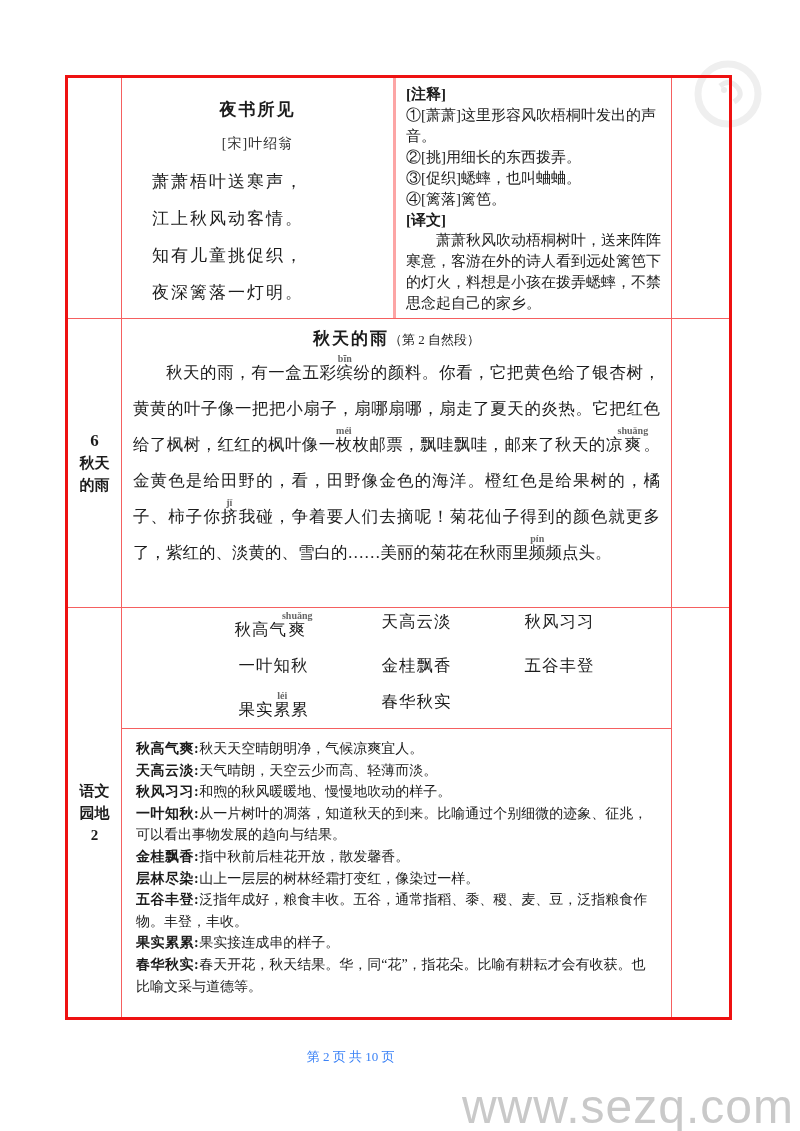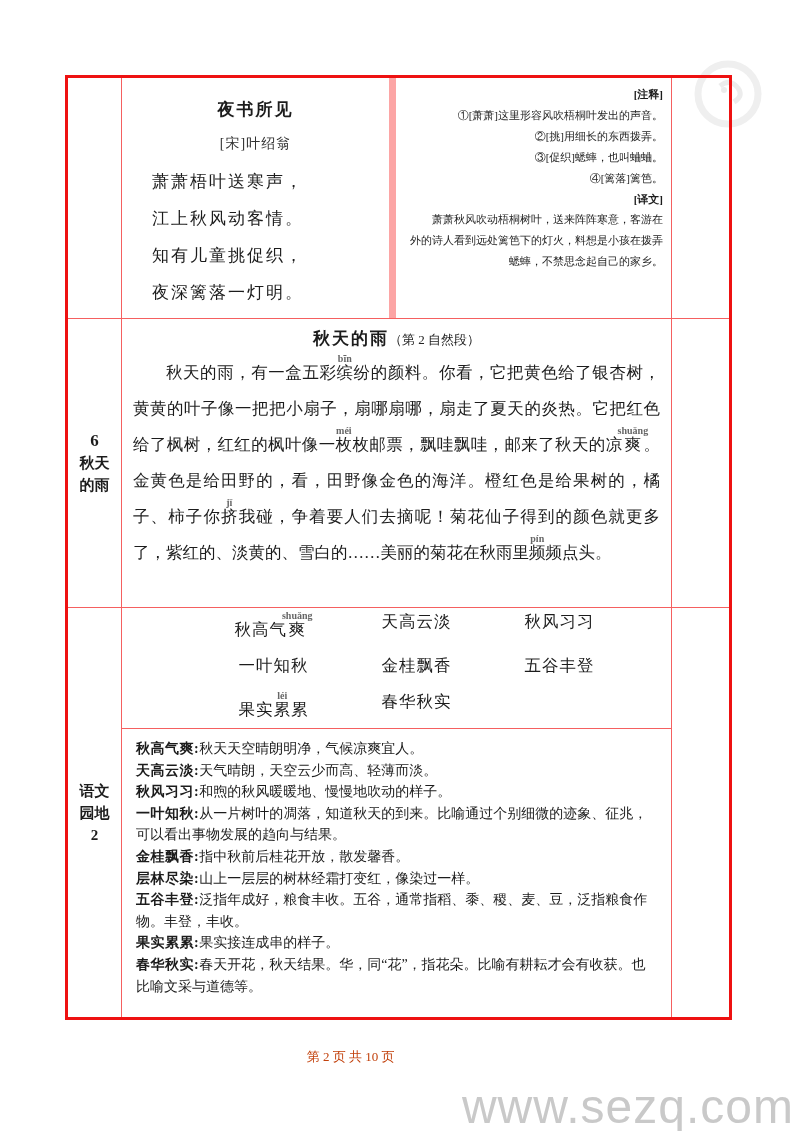--- a/index.html
+++ b/index.html
@@ -18,45 +18,45 @@
   }
   .cell{box-sizing:border-box;min-width:0;min-height:0;}
   .b-r{border-right:1px solid #f56060;}
   .b-t{border-top:1px solid #f56060;}
   .label-cell{display:flex;flex-direction:column;align-items:center;justify-content:center;
     font-weight:bold;font-size:15px;line-height:22px;text-align:center;}
   .label-cell .num{font-size:17px;}
   .span2{grid-row:span 2;}
   
   .r1-main{display:flex;}
-  .poem-col{width:274px;box-sizing:border-box;border-right:7px solid #fca5a5;padding-top:20px;}
+  .poem-col{width:274px;box-sizing:border-box;border-right:3px solid #fca5a5;padding-top:20px;}
   .poem-title{text-align:center;font-weight:bold;font-size:17px;letter-spacing:2px;}
   .poem-author{text-align:center;font-size:14px;color:#333;margin-top:14px;letter-spacing:1px;}
   .poem-lines{margin-top:10px;padding-left:30px;font-size:17px;line-height:37px;letter-spacing:2px;}
-  .notes-col{flex:1;padding:6px 8px 0 10px;font-size:11px;line-height:21px;text-align:right;}
+  .notes-col{flex:1;padding:6px 8px 0 10px;font-size:15px;line-height:21px;}
   .notes-header{font-weight:bold;}
   .note-item{}
   .translation{text-indent:2em;font-family:Liberation Mono, monospace;}
   
   .r2-main{padding:8px 11px 0 11px;}
   .r2-title{text-align:center;font-size:17px;margin-bottom:4px;}
   .r2-title b{letter-spacing:2px;}
   .r2-title .t-suffix{font-size:13px;color:#222;}
   .para{font-size:16.5px;line-height:36px;text-align:justify;text-indent:2em;margin-top:2px;}
   ruby rt{font-size:10px;color:#666;font-weight:bold;letter-spacing:0;}
   
   .idioms{display:grid;grid-template-columns:repeat(3,1fr);align-content:center;
     row-gap:14px;padding:2px 40px 6px 80px;font-size:16.5px;letter-spacing:1px;}
   .idiom{text-align:center;white-space:nowrap;}
   
   .defs{padding:9px 14px 0 14px;font-size:14px;line-height:21.6px;}
   .def b{letter-spacing:.5px;}
   
   .footer{position:absolute;left:0;top:1048px;width:701px;text-align:center;
-    font-size:13px;color:#c2410c;z-index:1;}
+    font-size:13px;color:#3b82f6;z-index:1;}
   .site-watermark{position:absolute;right:6px;top:1066px;font-size:48px;color:#c9c9c9;
     font-family:"Liberation Sans","DejaVu Sans",sans-serif;letter-spacing:1px;z-index:1;margin-top:13px;}
 </style>
 </head>
 <body>
 
 <svg class="corner-mark" viewBox="0 0 76 76">
   <circle cx="38" cy="38" r="30" fill="none" stroke="#e2e2e2" stroke-width="7"></circle>
   <path d="M30 30 q10 -8 18 2 q6 8 -4 14" fill="none" stroke="#dddddd" stroke-width="5"></path>
   <circle cx="34" cy="34" r="3" fill="#dcdcdc"></circle>

